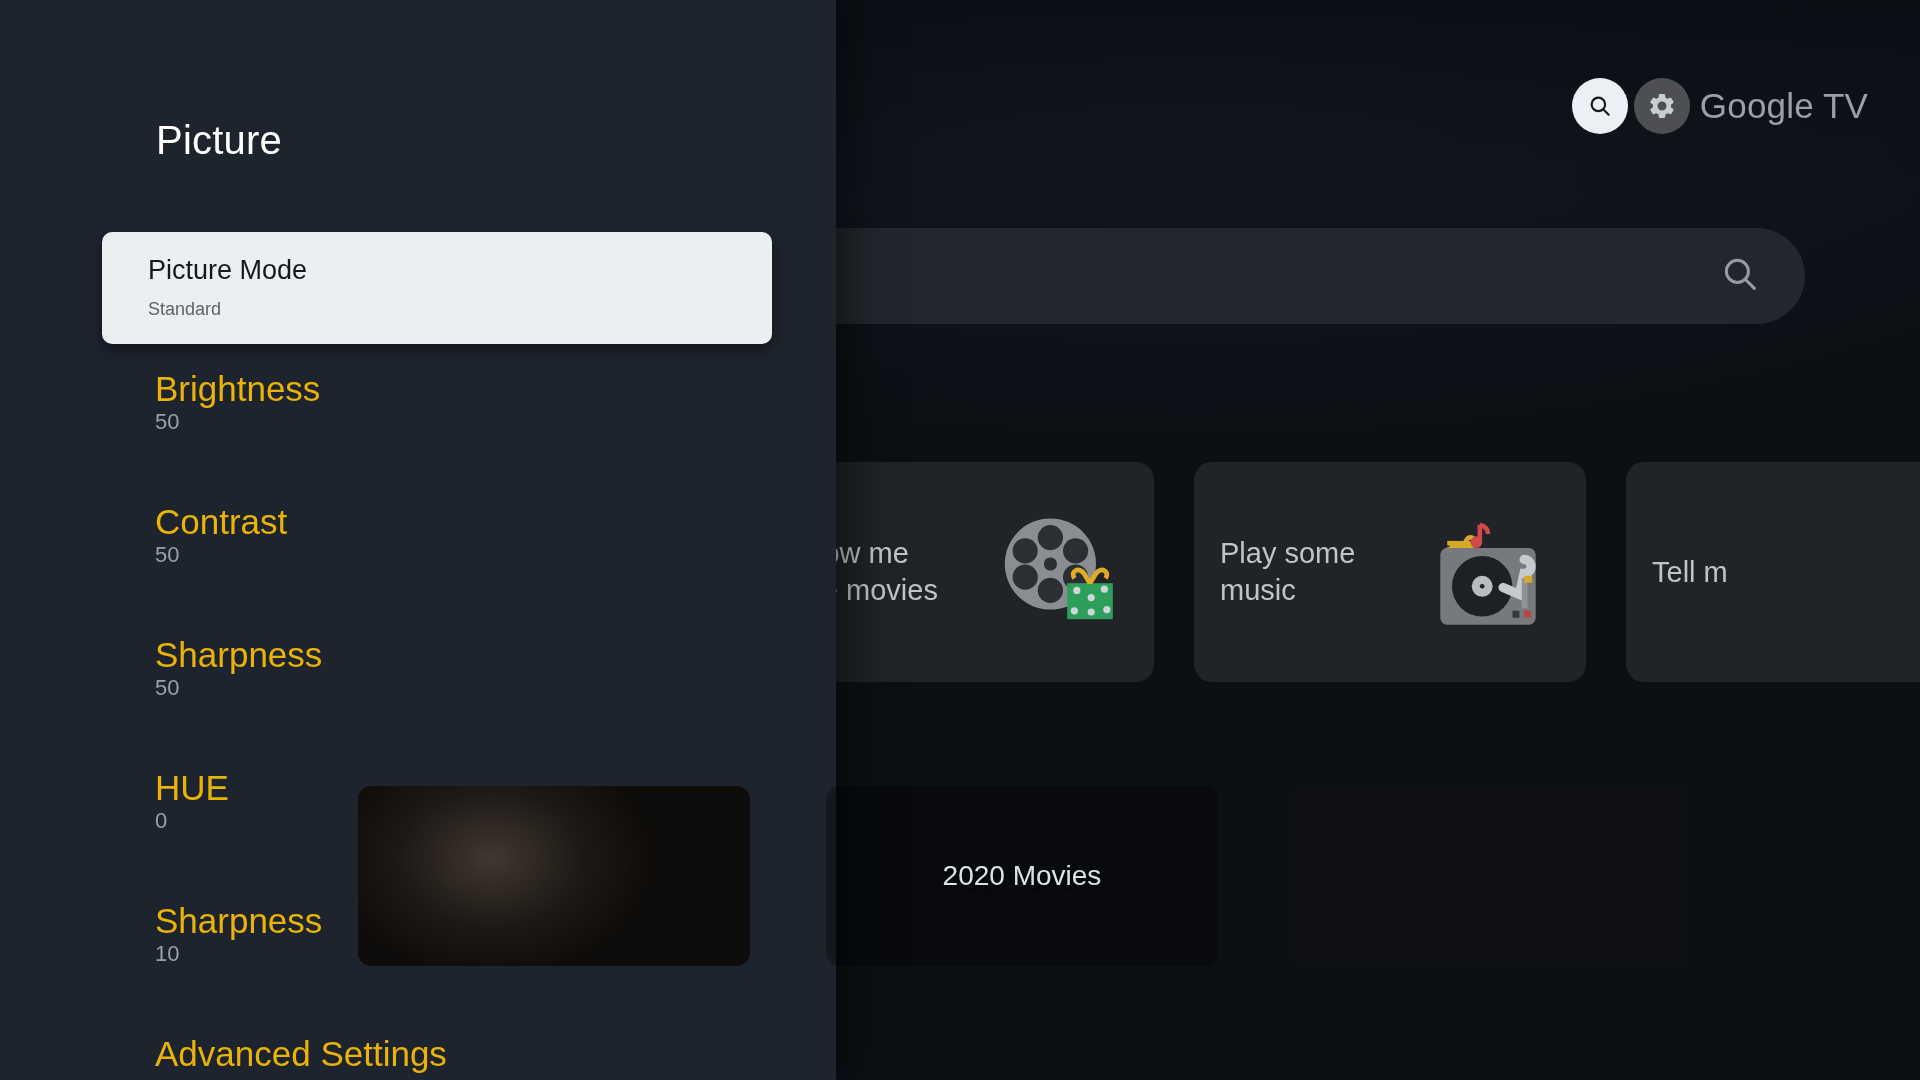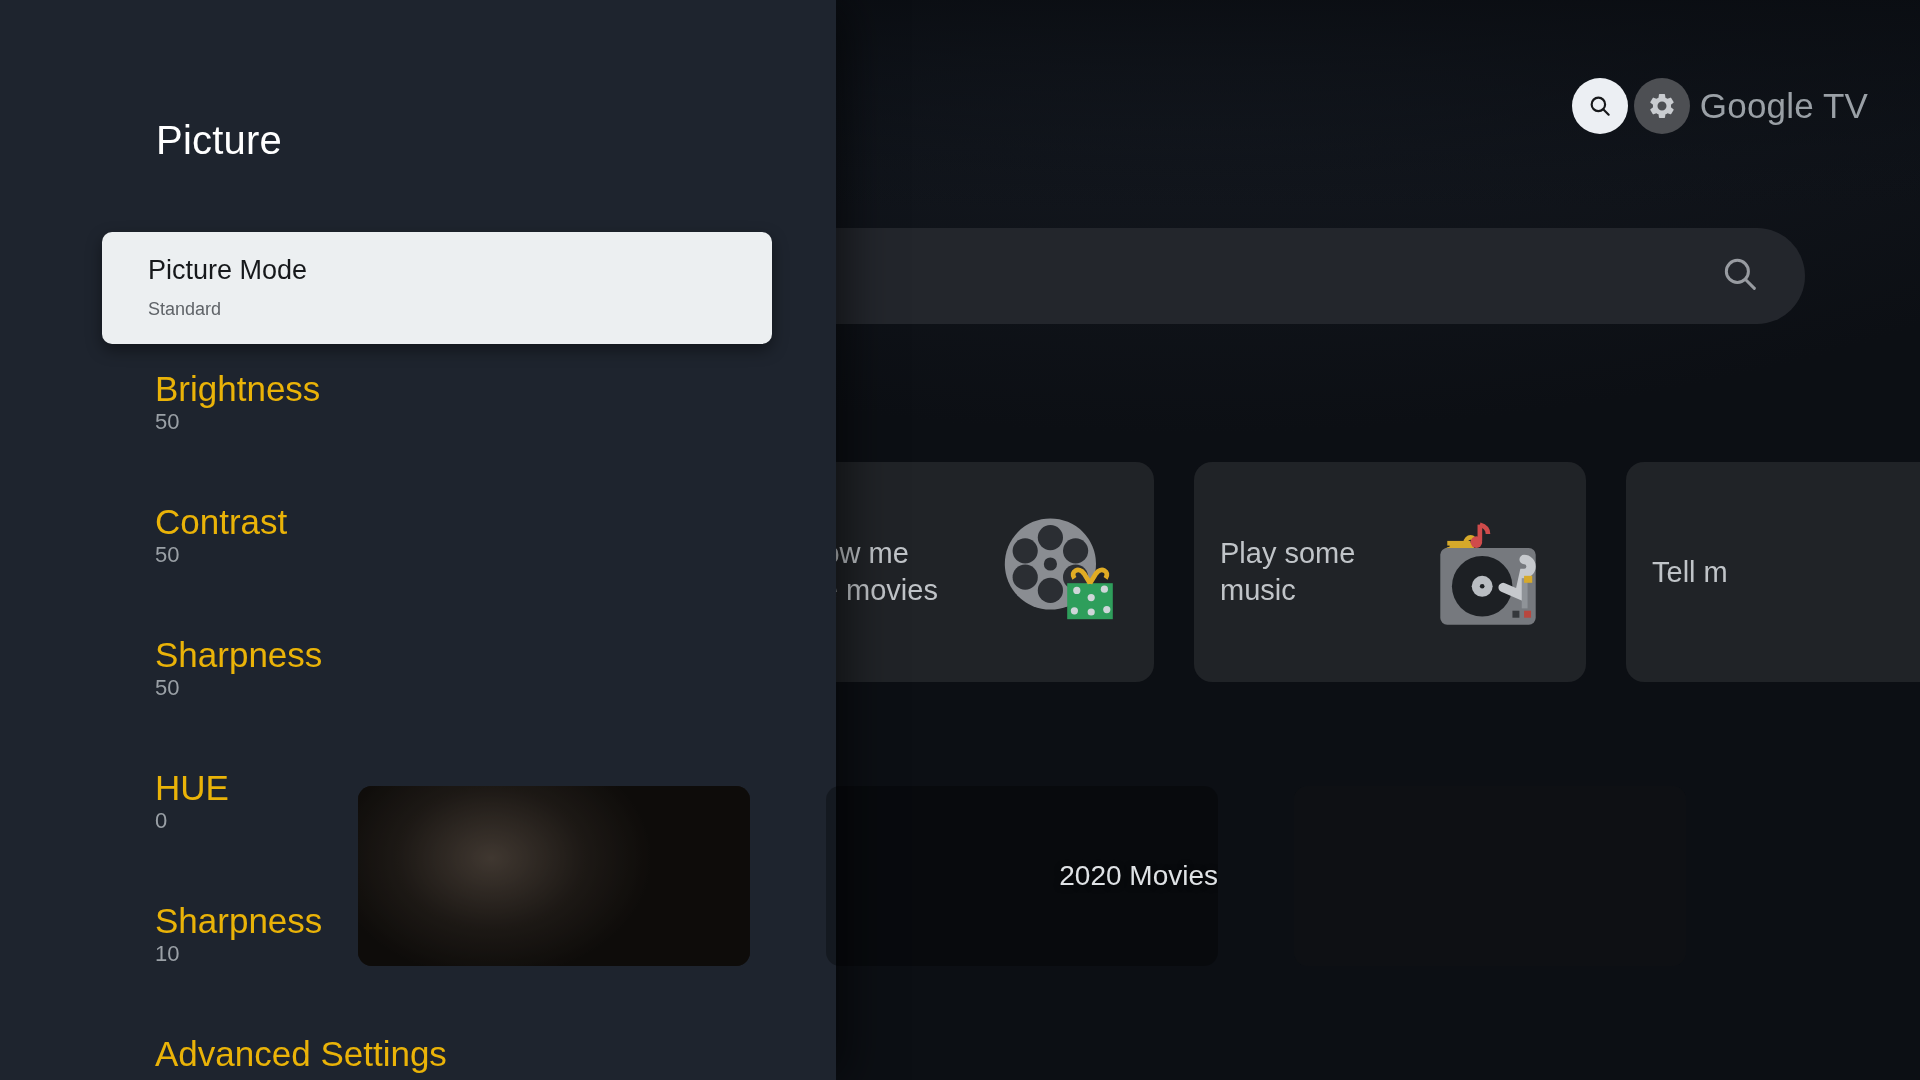--- a/index.html
+++ b/index.html
@@ -73,21 +73,21 @@
   .sugg-card .art { flex: 0 0 auto; }
 
   
   .posters-row {
     position: absolute; left: 322px; top: 786px;
     display: flex; gap: 40px;
   }
   .poster {
     width: 392px; height: 180px; border-radius: 14px;
     position: relative; overflow: hidden; flex: 0 0 auto;
-    display: flex; align-items: center; justify-content: flex-end; margin-left: 36px;
+    display: flex; align-items: center; justify-content: center; margin-left: 36px;
   }
   .poster .ptitle {
     position: relative; z-index: 3;
     color: #dfe2e5; font-size: 28px; text-shadow: 0 1px 6px rgba(0,0,0,.75);
   }
   .poster .scrim { position: absolute; inset: 0; z-index: 2; background: rgba(0,0,0,.30); }
   .poster .bg { position: absolute; inset: 0; z-index: 1; }
 
   .bg-jeep {
     background:

